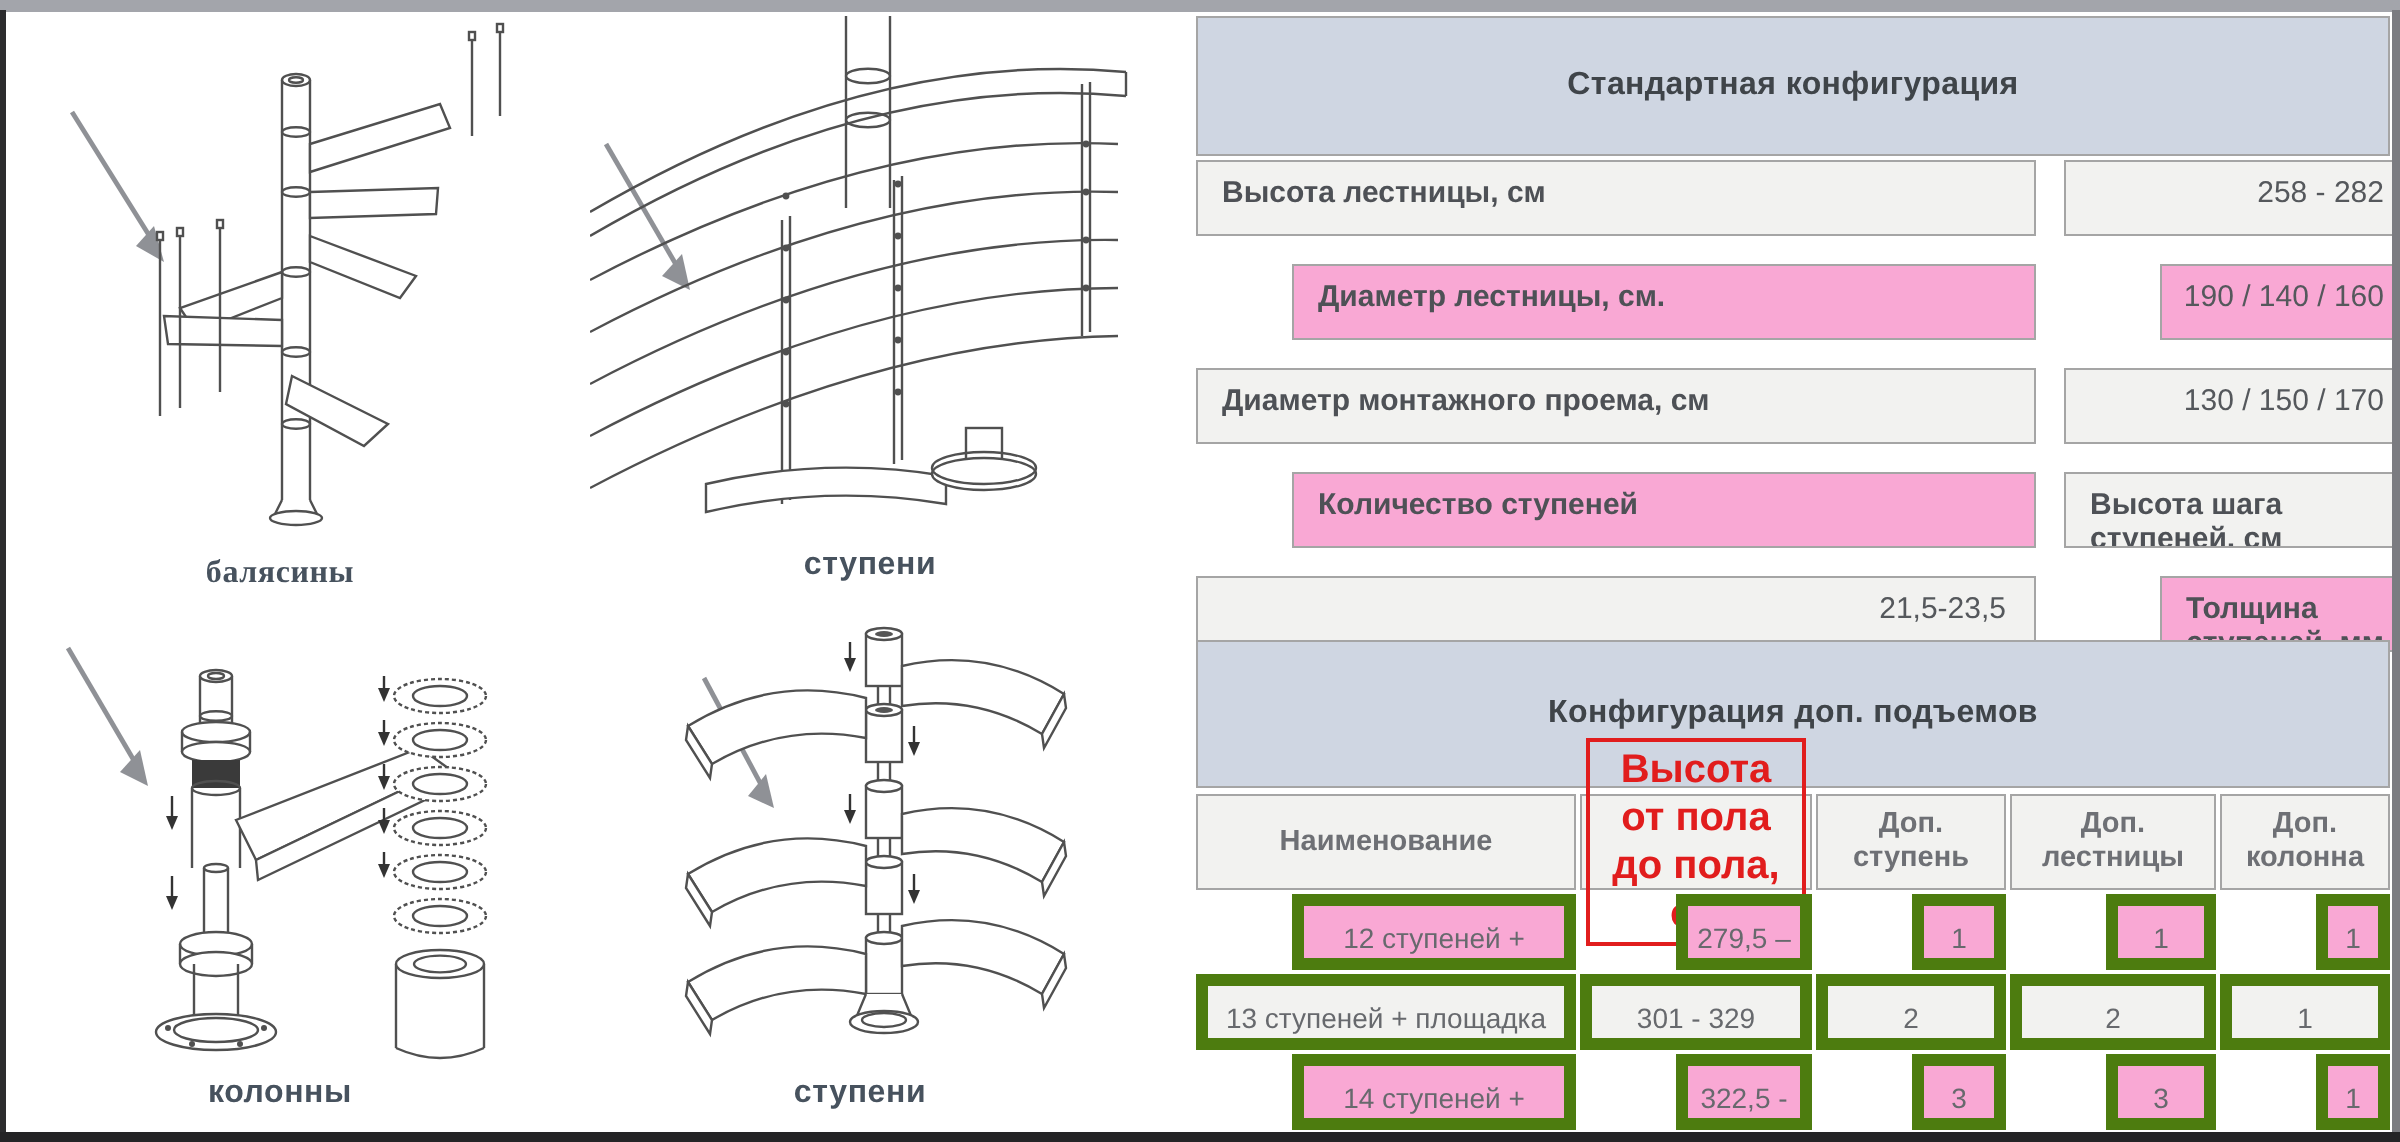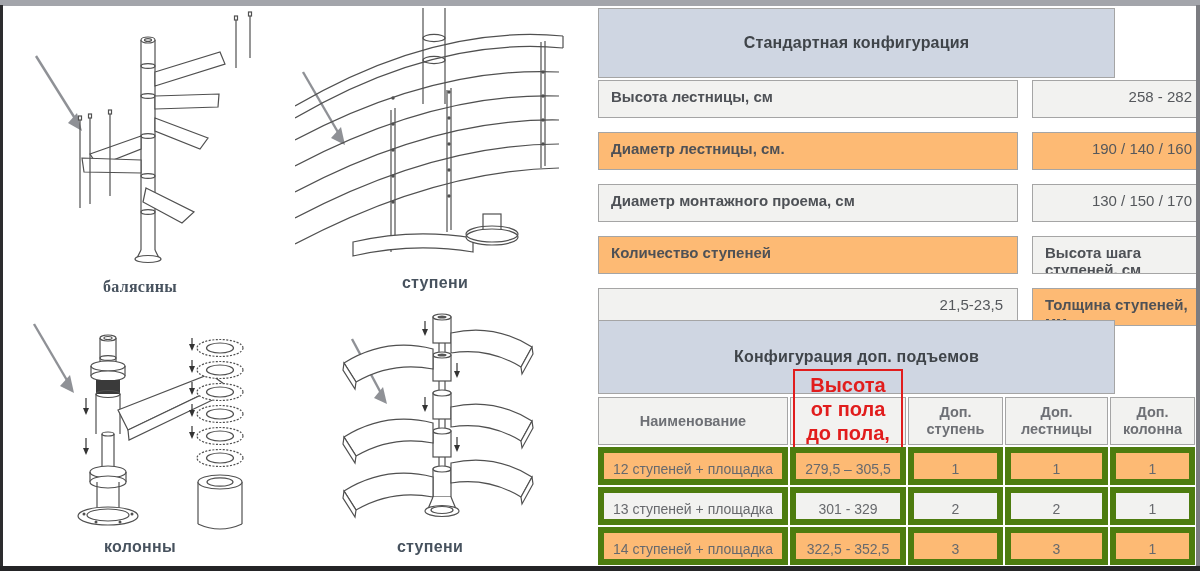--- a/index.html
+++ b/index.html
@@ -9,41 +9,41 @@
   }
   
   .edge{position:absolute;z-index:6;}
   .e-top{left:0;top:0;width:1200px;height:6px;background:#a3a5ab;}
   .e-left{left:0;top:5px;width:3px;height:561px;background:#2c2c2e;}
   .e-right{left:1196px;top:5px;width:4px;height:561px;background:#7b7c81;}
   .e-bottom{left:0;top:566px;width:1200px;height:5px;background:#242426;}
 
   
   .band{
-    position:absolute;left:598px;width:517px;box-sizing:border-box;
+    position:absolute;left:598px;width:597px;box-sizing:border-box;
     background:#cfd6e2;border:1px solid #a5a5a5;
     display:flex;align-items:center;justify-content:center;
     font-size:16px;font-weight:bold;color:#3f4449;letter-spacing:.2px;
   }
   .band1{top:8px;height:70px;}
   .band2{top:320px;height:74px;}
 
   .t1{
     position:absolute;left:598px;top:80px;width:597px;
     display:grid;grid-template-columns:420px 175px;gap:14px;
   }
   .t1 .c{
     height:38px;box-sizing:border-box;border:1px solid #a5a5a5;
     font-size:15px;color:#55585c;overflow:hidden;
   }
   .t1 .lab{padding:7px 8px 0 12px;font-weight:600;color:#4e5156;}
   .t1 .val{padding:7px 14px 3px 8px;text-align:right;}
 
   .bg-l{background:#f2f2f0;}
-  .bg-d{background:#fdba74;}
+  .bg-d{background:#f9a8d4;margin-left:48px;}
 
   .t2{
     position:absolute;left:598px;top:397px;width:597px;
     display:grid;grid-template-columns:190px 116px 95px 103px 85px;gap:2px;
   }
   .t2 .h{
     height:48px;box-sizing:border-box;border:1px solid #a5a5a5;background:#f2f2f0;
     display:flex;align-items:center;justify-content:center;text-align:center;
     font-size:14.5px;font-weight:600;color:#6e7075;line-height:1.15;padding:0 2px;
   }

